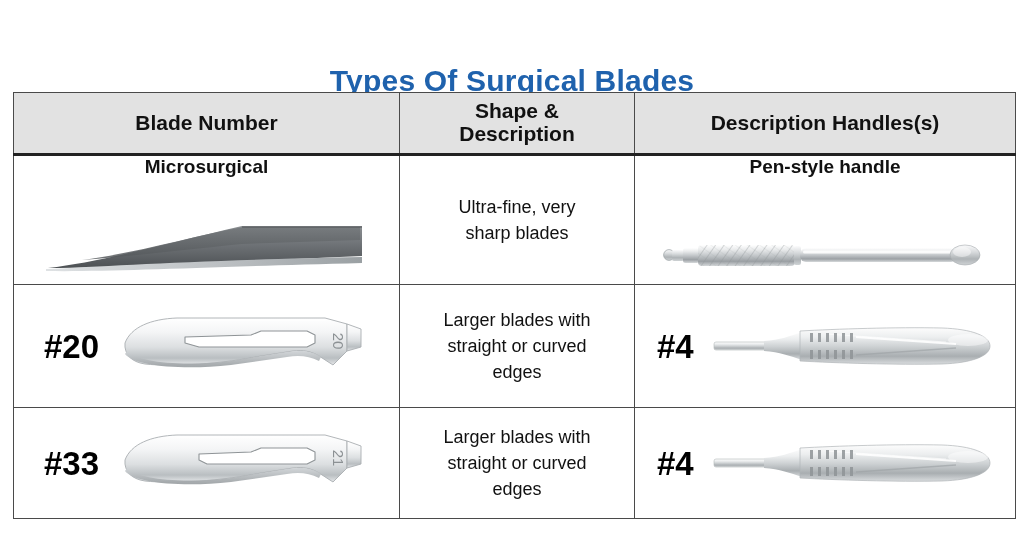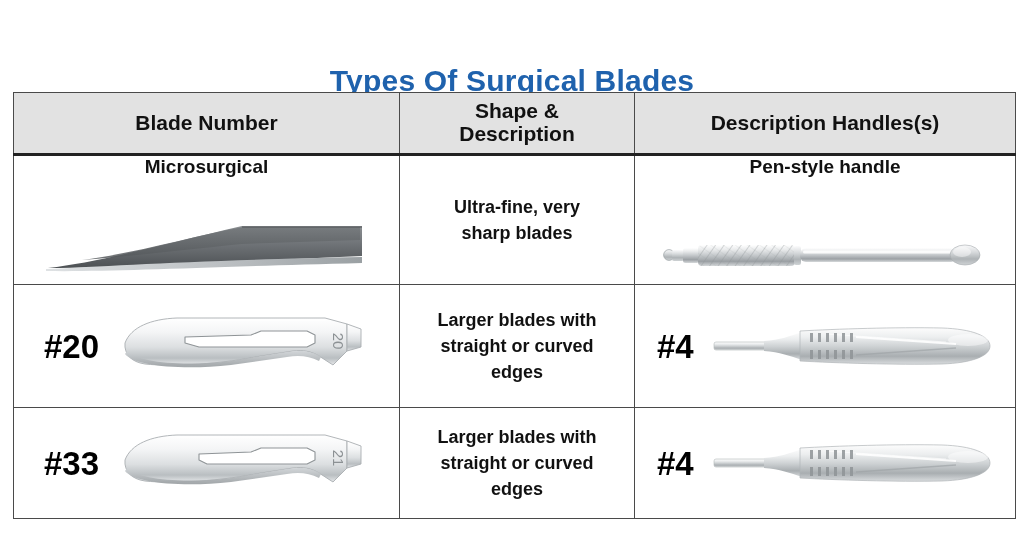--- a/index.html
+++ b/index.html
@@ -64,21 +64,21 @@
   .col-hand  { width: 380px; }
 
   .row-micro td { height: 128px; }
   .row-20 td    { height: 122px; }
   .row-21 td    { height: 110px; }
 
   .cell-pad { padding: 6px 8px; }
 
   .desc {
     font-size: 18px;
-    font-weight: bold;
+    font-weight: normal;
     line-height: 1.45;
     text-align: center;
     color: #111;
   }
 
   .blade-label {
     font-size: 19px;
     font-weight: bold;
     text-align: center;
     color: #111;

